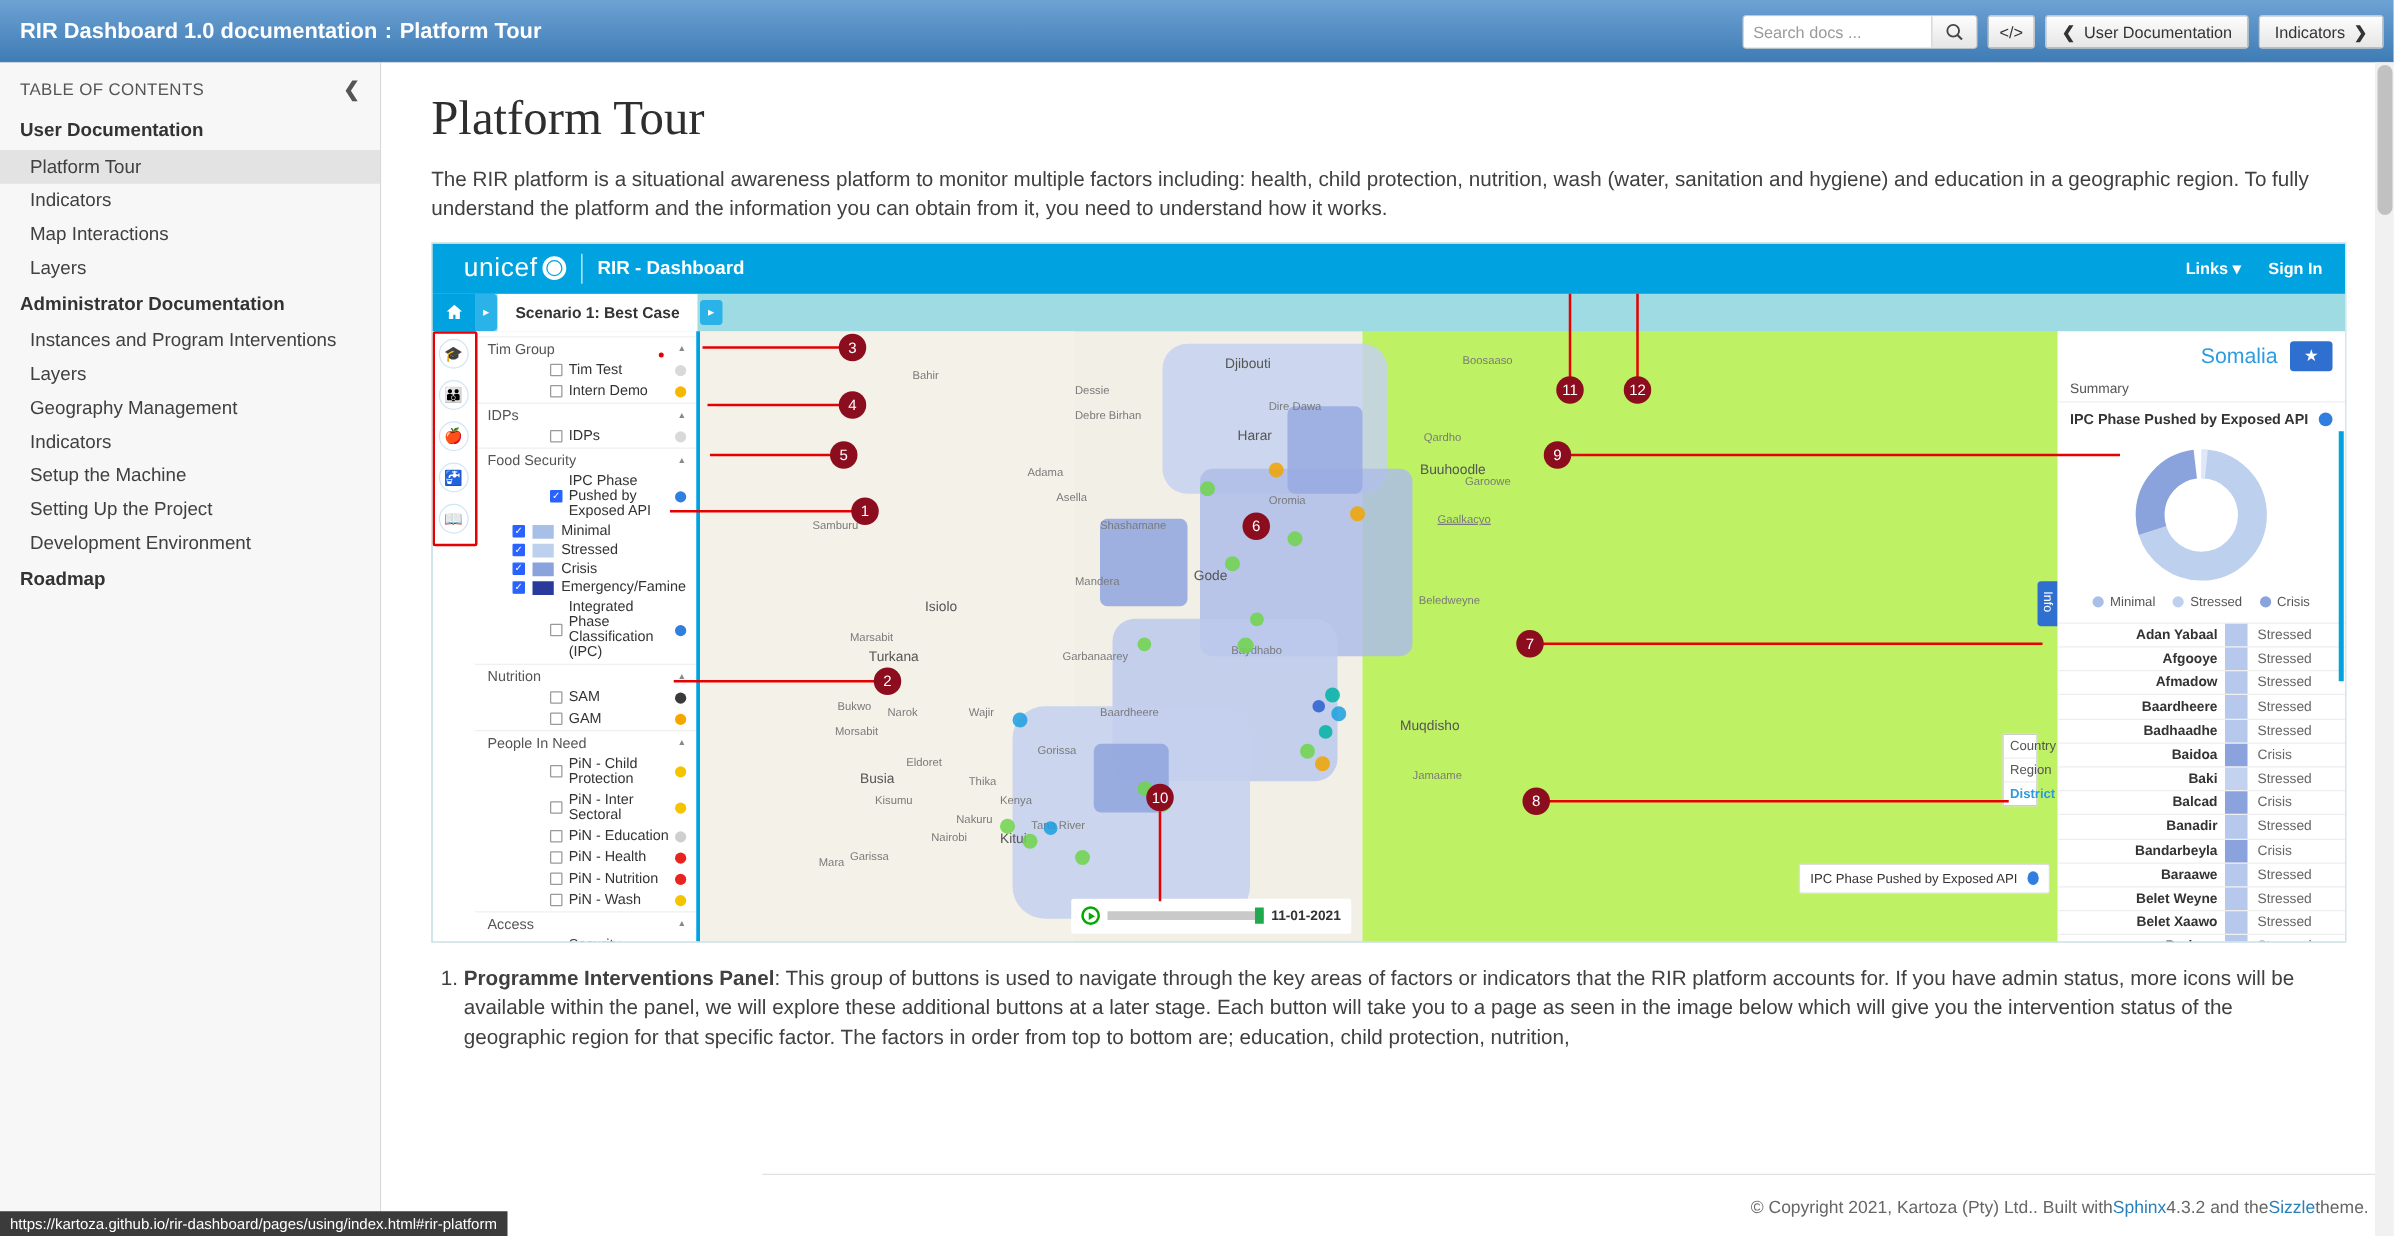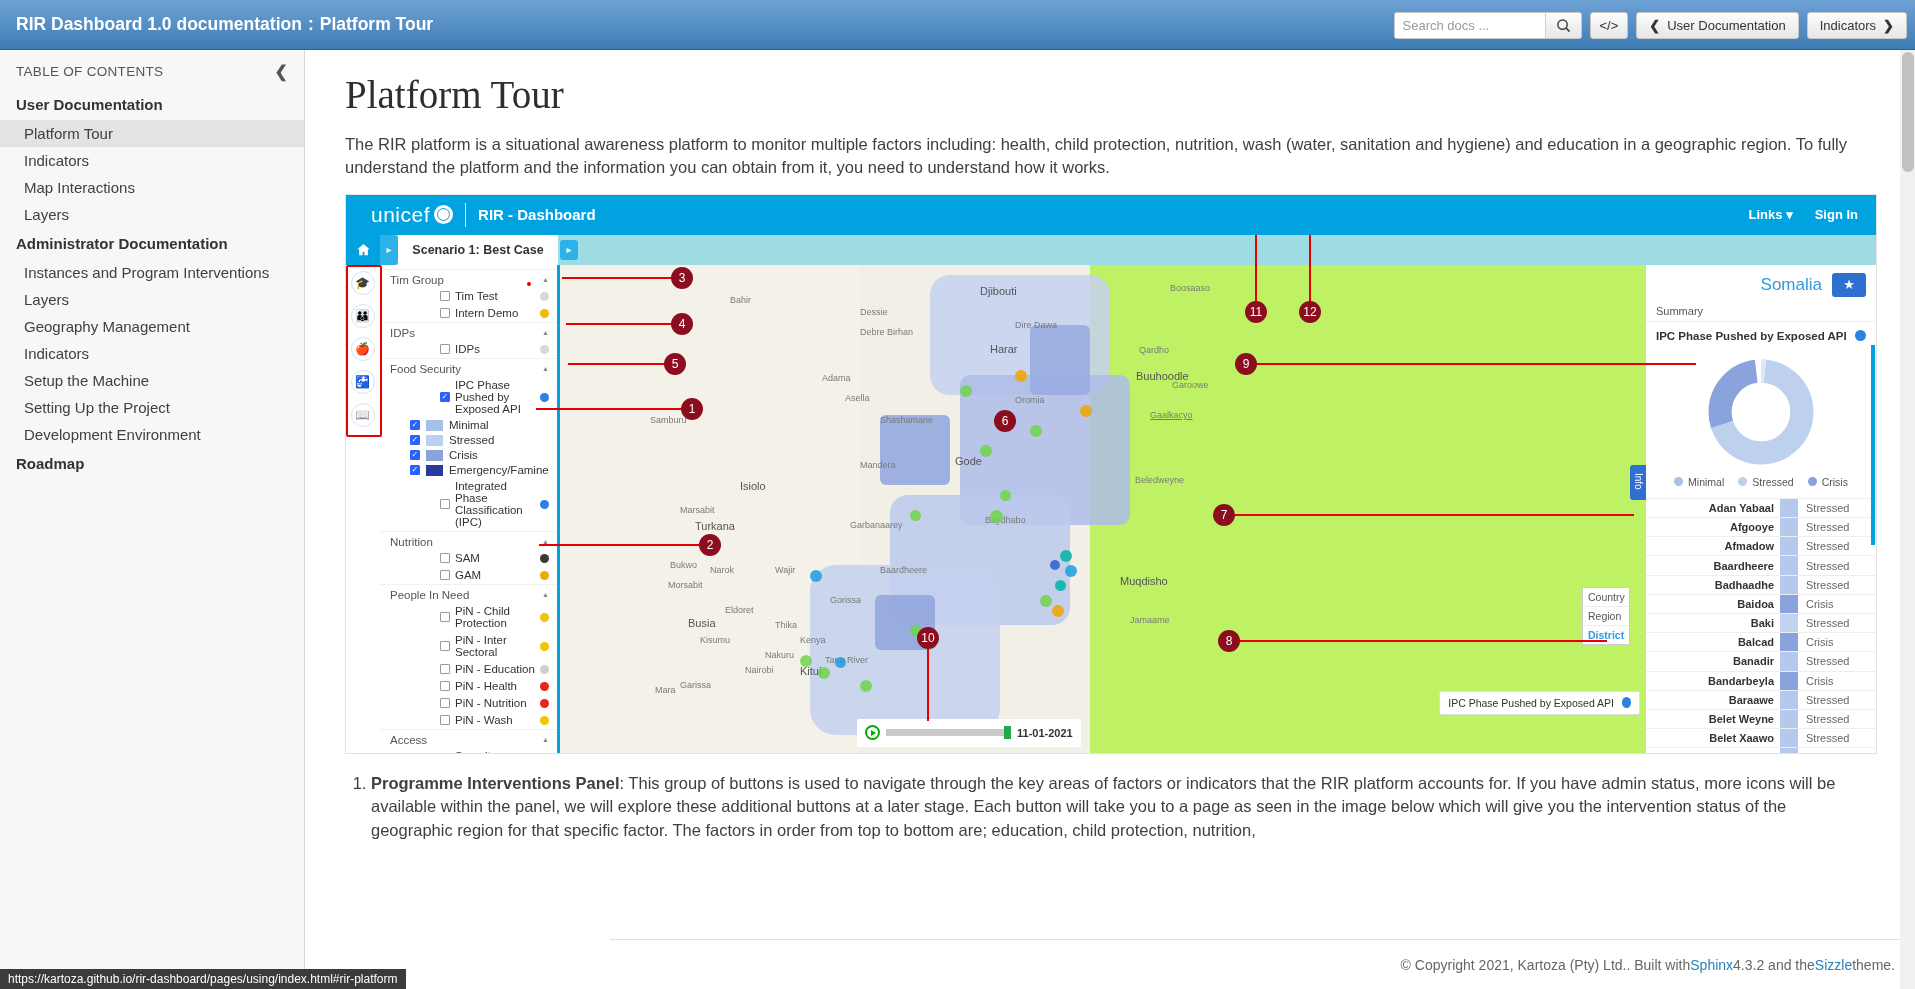--- a/index.html
+++ b/index.html
@@ -233,21 +233,21 @@
     position: absolute; border: 2px solid #e60000; z-index: 18; border-radius: 2px;
   }
   .info-tab {
     position: absolute; background: #2e6fd0; color: #fff; font-size: 10px;
     width: 16px; padding: 8px 0; text-align: center; border-radius: 3px 0 0 3px;
     z-index: 15;
   }
   .info-tab span { writing-mode: vertical-rl; }
   .crd-box {
     position: absolute; background: #fff; border: 1px solid #ccc; font-size: 10.5px;
-    z-index: 15; width: 48px;
+    z-index: 15; width: 28px;
   }
   .crd-box div { padding: 3px 5px; border-bottom: 1px solid #eee; color: #555; }
   .crd-box div:last-child { border-bottom: 0; color: #2e9be0; font-weight: bold; }
   .ipc-tip {
     position: absolute; background: #fff; border: 1px solid #ddd; z-index: 15;
     padding: 5px 8px; font-size: 10.5px; color: #333;
     display: flex; align-items: center; gap: 8px; border-radius: 2px;
   }
   .timeline {
     position: absolute; background: #fff; z-index: 15; height: 28px;

